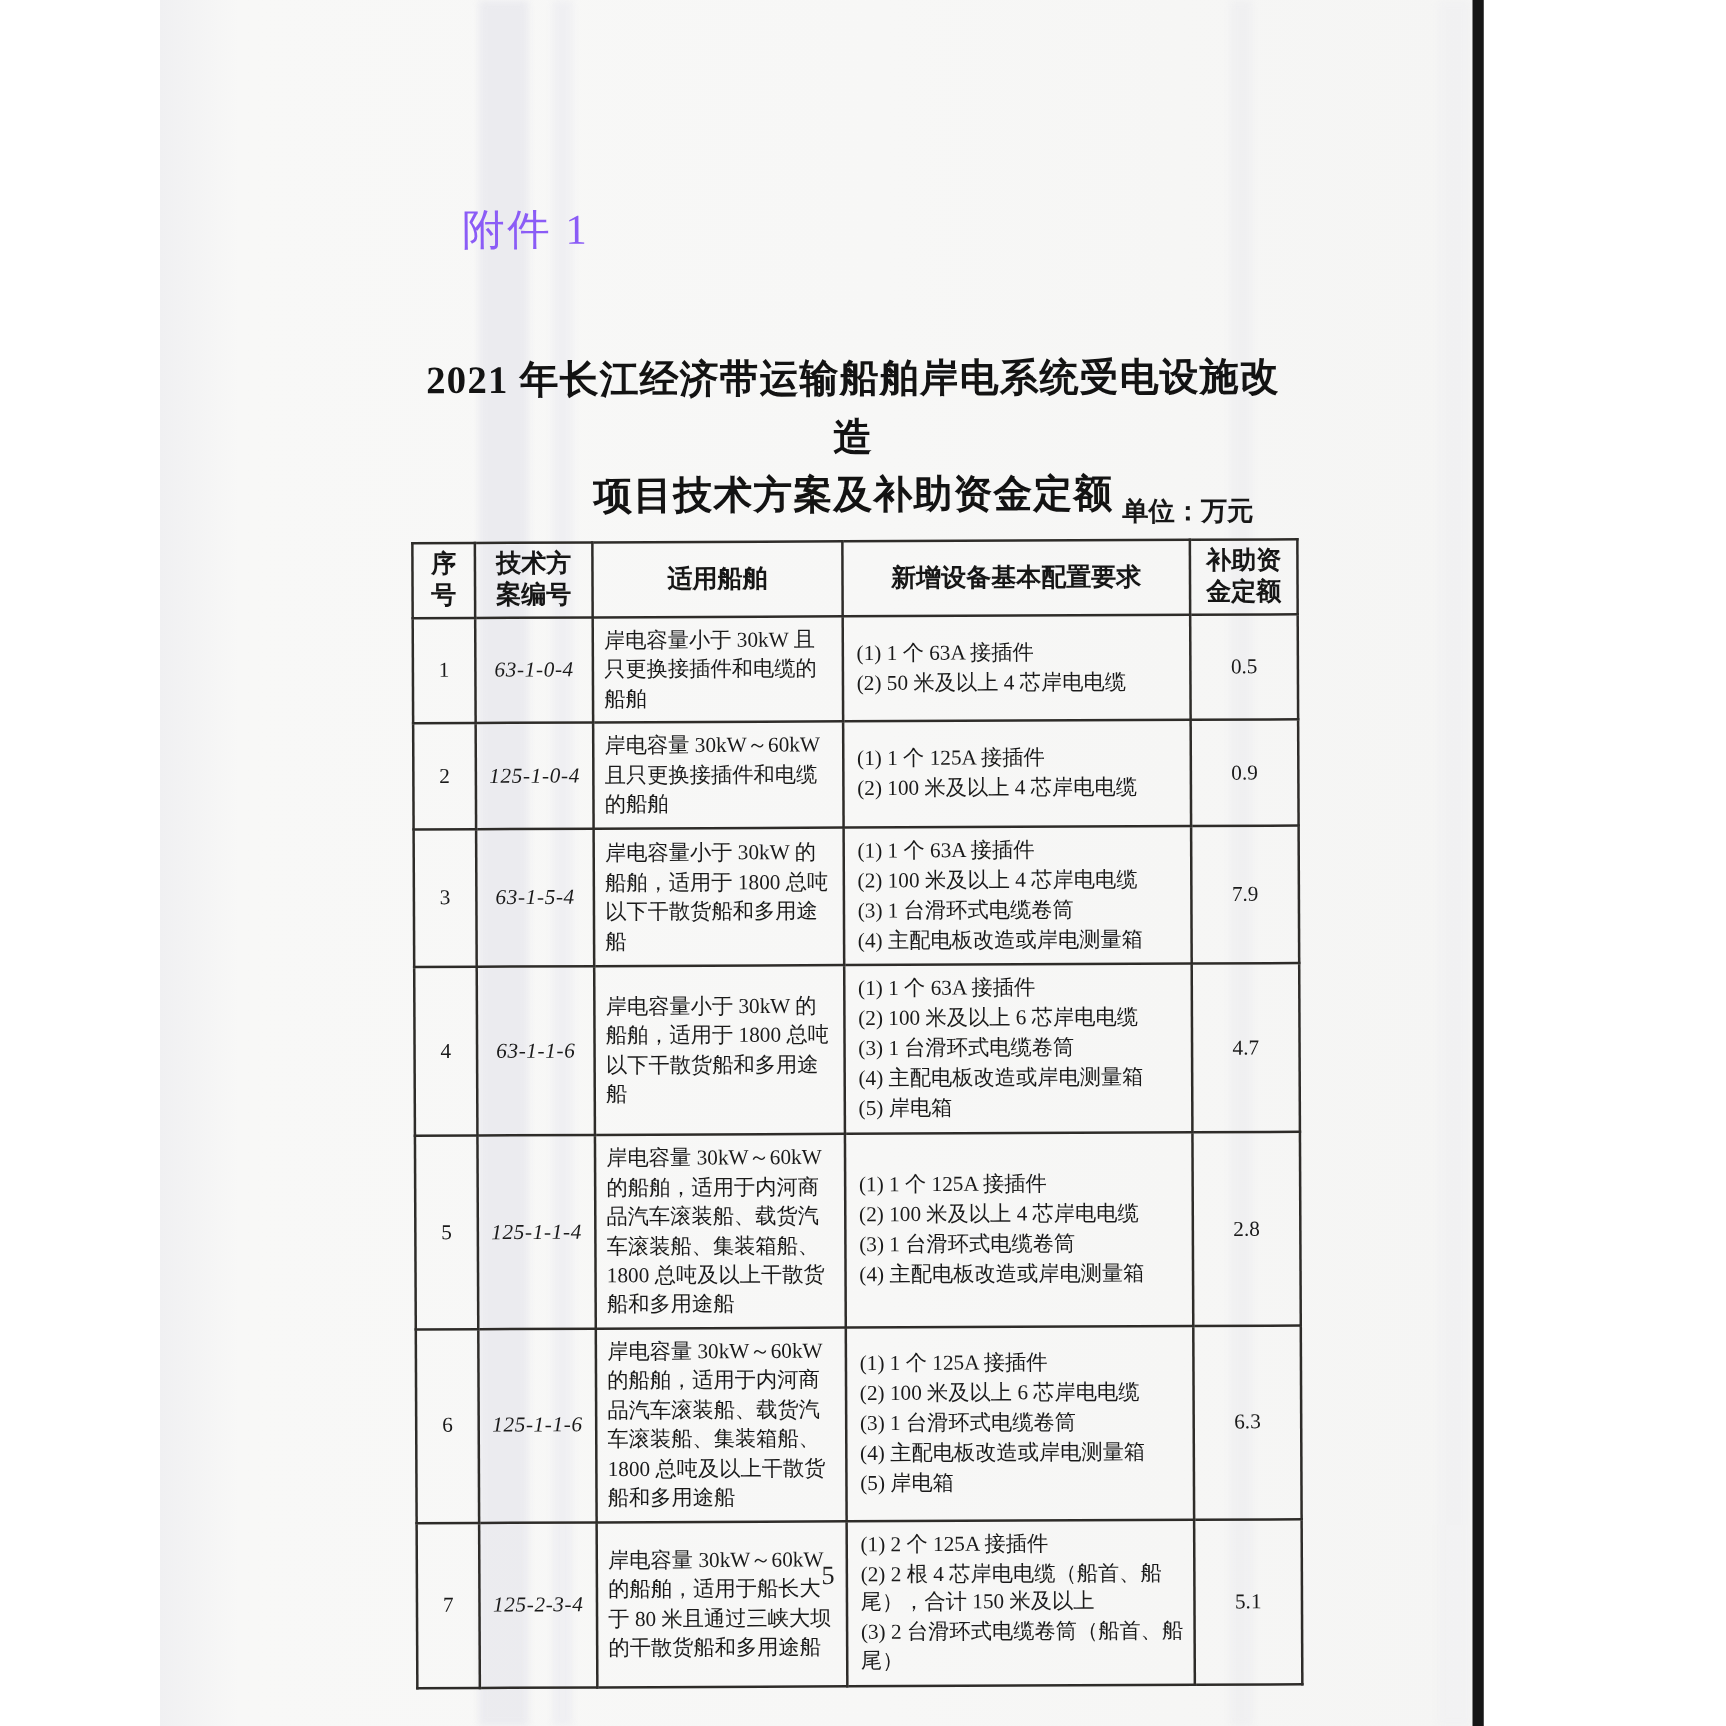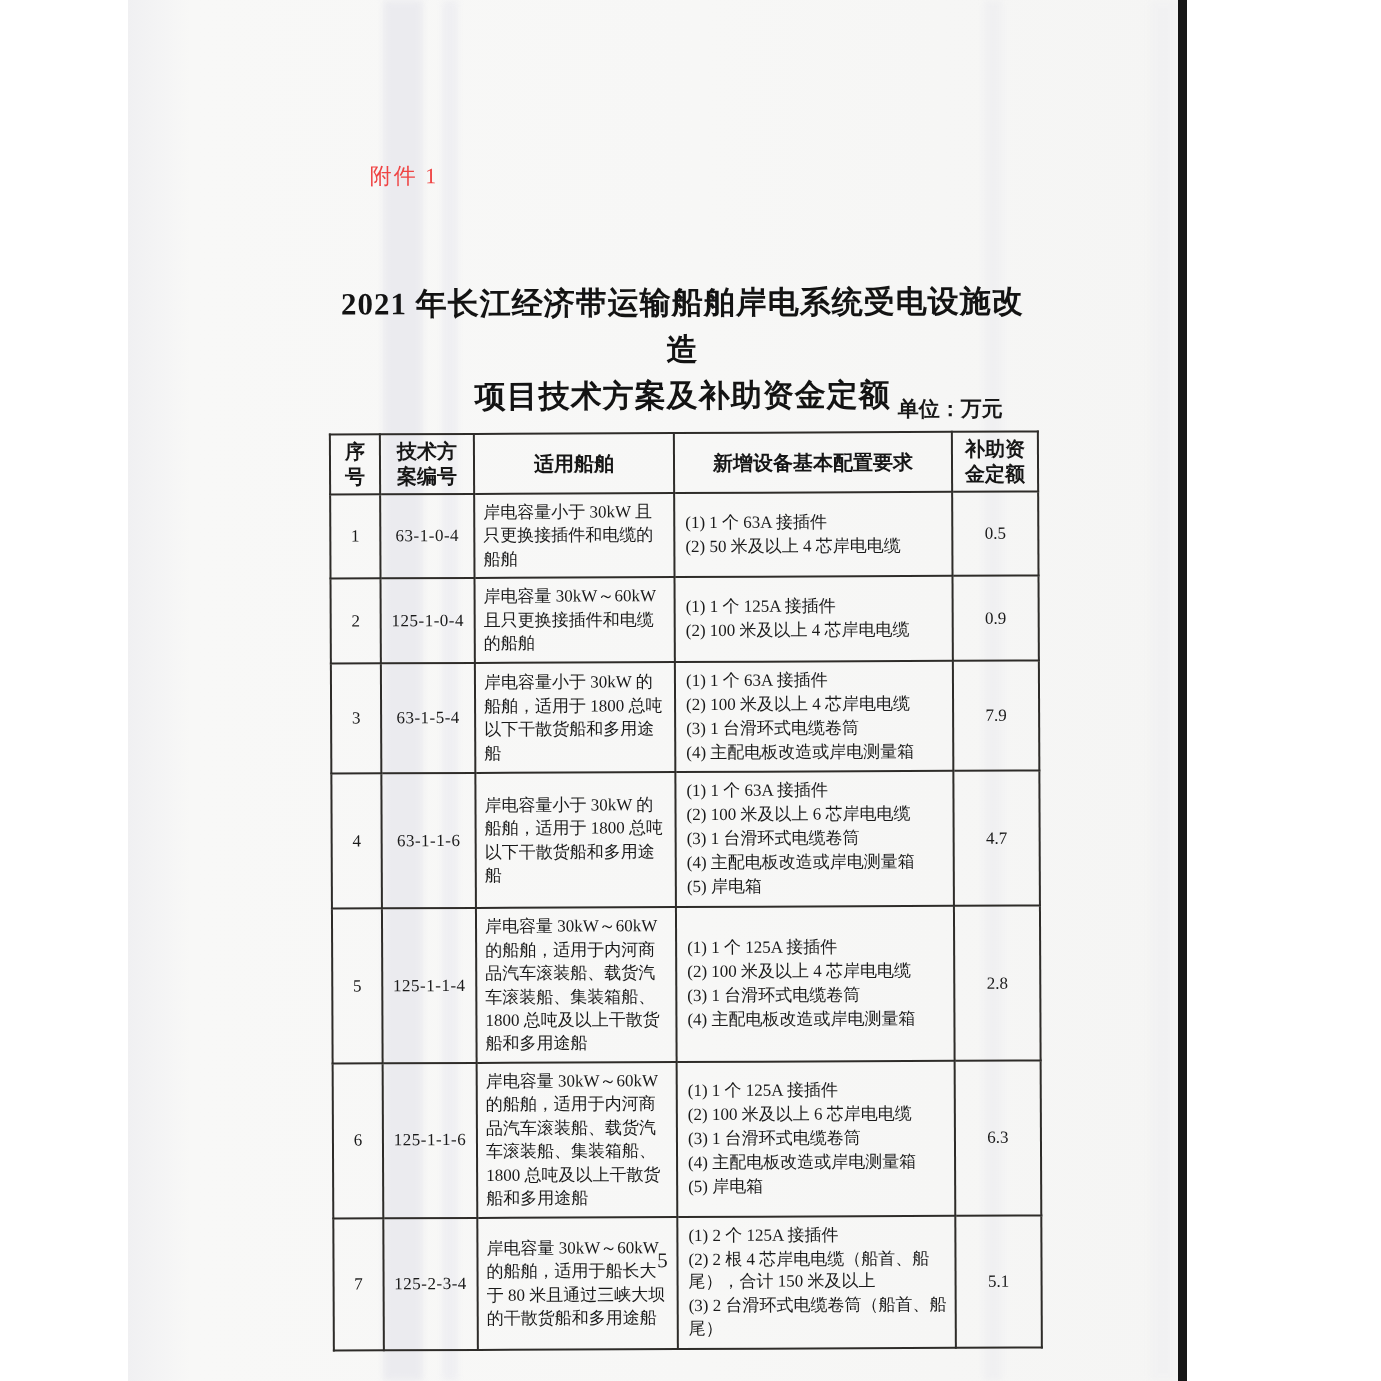--- a/index.html
+++ b/index.html
@@ -28,21 +28,21 @@
   }
 
   .content {
     position: absolute; left: 0; top: 0; width: 1381px; height: 1381px;
     transform: rotate(-0.25deg);
     color: #1b1b1b;
   }
 
   .attachment {
     position: absolute; left: 372px; top: 160px;
-    font-size: 22px; letter-spacing: 2px; color: #ef4444; text-align: center;
+    font-size: 34px; letter-spacing: 2px; color: #8b5cf6; text-align: center;
   }
 
   .doc-title {
     position: absolute; left: 330px; top: 280px; width: 708px;
     text-align: center; font-weight: 700;
     font-size: 31px; line-height: 1.5; letter-spacing: 1px;
     color: #131313;
   }
 
   .unit-label {
@@ -61,21 +61,21 @@
   }
   table.subsidy th {
     font-size: 20px; font-weight: 700; line-height: 1.25;
     padding: 4px 7px; height: 44px; vertical-align: middle;
     color: #161616;
   }
   table.subsidy td {
     font-size: 17px; vertical-align: middle;
   }
   td.c-no, td.c-code, td.c-amt { text-align: center; padding: 4px 2px; }
-  td.c-code { font-size: 16.5px; letter-spacing: .5px; }
+  td.c-code { font-size: 16.5px; letter-spacing: .5px; font-style: italic; }
   td.c-ships { text-align: left; padding: 6px 8px; line-height: 1.38; }
   td.c-equip { text-align: left; padding: 6px 6px 6px 10px; line-height: 1.35; }
   .equip-line { margin: 1px 0; }
 
   .page-num {
     position: absolute; left: 330px; top: 1248px; width: 660px;
     text-align: center; font-size: 21px; color: #222;
   }
 </style>
 </head>

